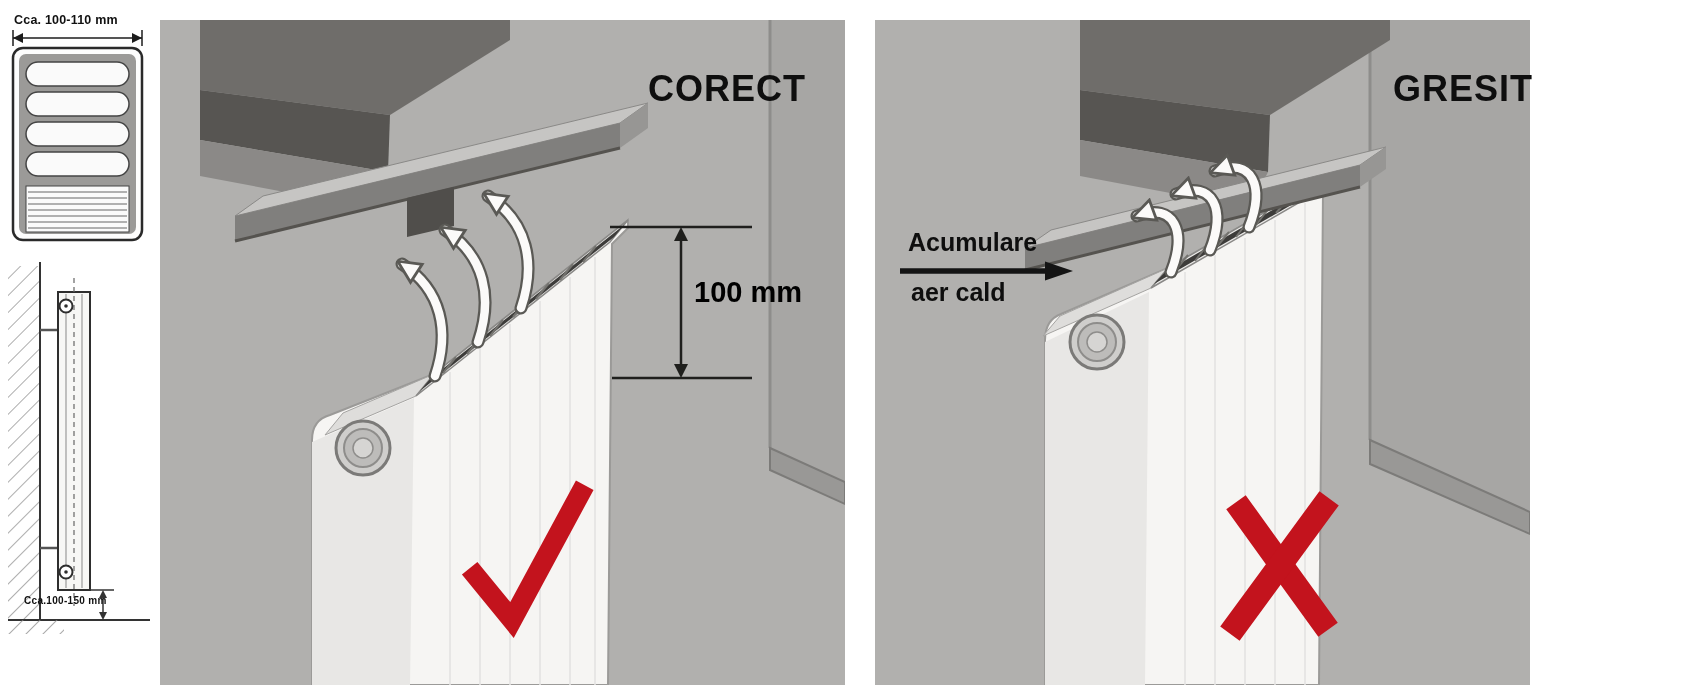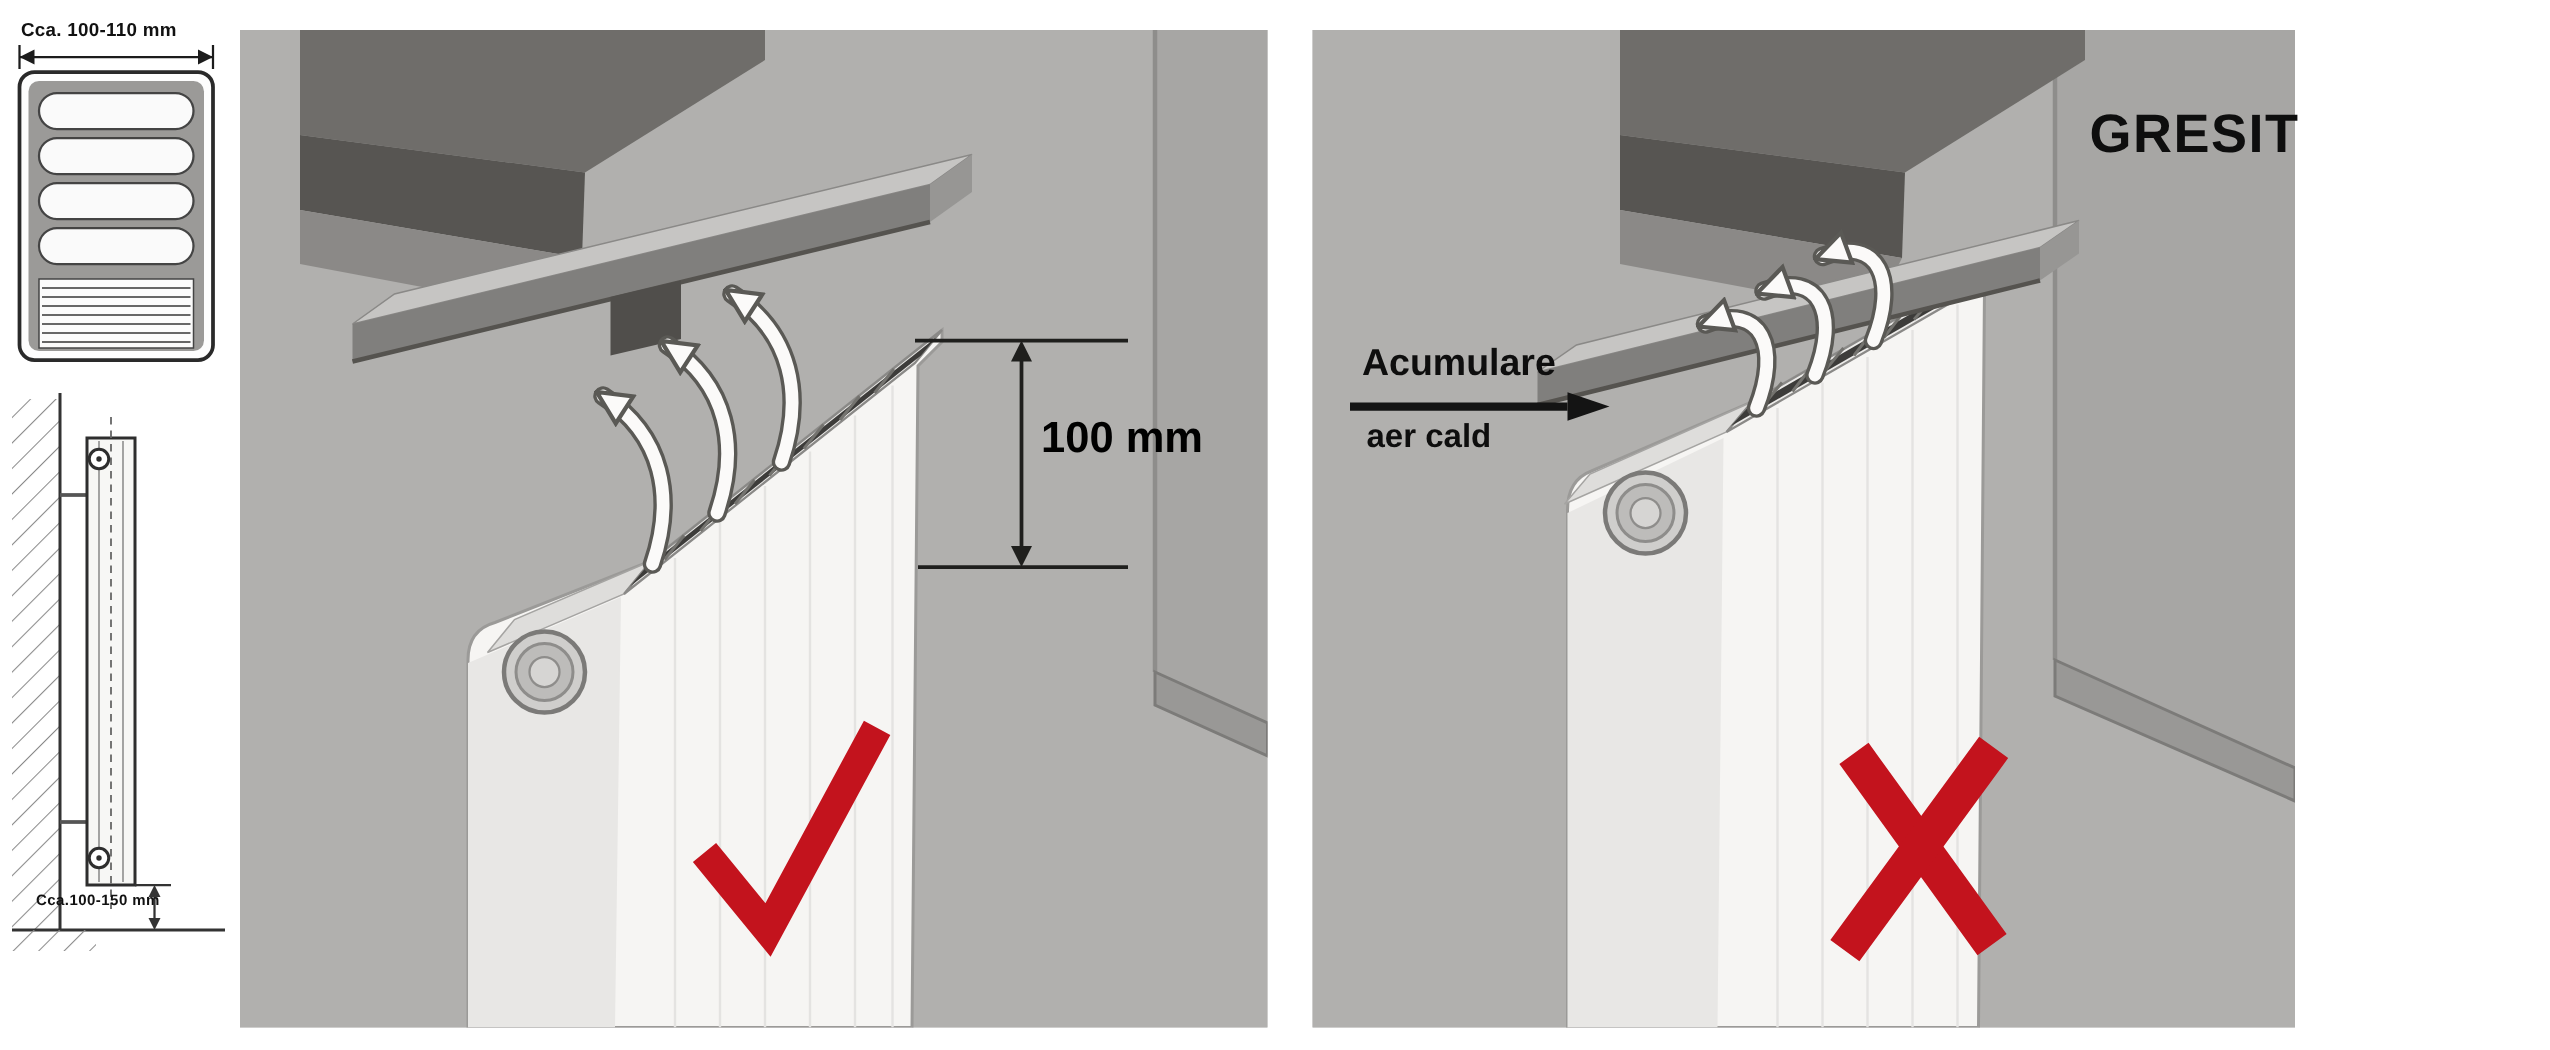--- a/index.html
+++ b/index.html
@@ -16,21 +16,21 @@
   .panel.correct { flex:0 0 685px; width:685px; }
   .panel.wrong { flex:0 0 655px; width:655px;padding-left:17px; }
   .gap { flex:0 0 30px; }
   .spacer-right { flex:1 1 auto; }
   .panel svg.scene { position:absolute; left:0; top:0; }
   .big-title { position:absolute; font-size:36px; font-weight:700; color:#0e0e0e; letter-spacing:1px; white-space:nowrap; }
   .correct .big-title { left:488px; top:48px; }
   .wrong .big-title { left:518px; top:48px; }
   .dim-100 { position:absolute; left:534px; top:256px; font-size:29px; font-weight:700; color:#000000; white-space:nowrap; }
   .note-line1 { position:absolute; left:33px; top:208px; font-size:25px; font-weight:700; color:#0e0e0e; white-space:nowrap;text-align:right; }
-  .note-line2 { position:absolute; left:36px; top:258px; font-size:22px; font-weight:700; color:#0e0e0e; white-space:nowrap; }
+  .note-line2 { position:absolute; left:36px; top:258px; font-size:25px; font-weight:700; color:#0e0e0e; white-space:nowrap; }
 </style>
 </head>
 <body>
 
 <div class="page">
 
   <aside class="sidebar">
 
     <svg class="svg-top" width="160" height="250" viewBox="0 0 160 250">
       <g>
@@ -177,20 +177,21 @@
         <line x1="450" y1="207" x2="592" y2="207"></line>
         <line x1="452" y1="358" x2="592" y2="358"></line>
         <line x1="521" y1="214" x2="521" y2="351"></line>
         <polygon points="521,207 514,221 528,221" fill="#1f1f1d" stroke="none"></polygon>
         <polygon points="521,358 514,344 528,344" fill="#1f1f1d" stroke="none"></polygon>
       </g>
 
       <path d="M316,556 L352,600 L420,474" fill="none" stroke="#c3131d" stroke-width="20" stroke-linecap="square" stroke-linejoin="miter"></path>
     </svg>
 
+    <div class="big-title">CORECT</div>
     <div class="dim-100">100 mm</div>
   </section>
 
   <div class="gap"></div>
 
   <section class="panel wrong">
     <svg class="scene" width="655" height="665" viewBox="0 0 655 665">
       <defs>
         <marker id="ah-g" viewBox="0 0 10 10" refX="7.5" refY="5" markerWidth="3" markerHeight="3" orient="auto">
           <path d="M0.8,0.8 L9.5,5 L0.8,9.2 Z" fill="#fbfaf9" stroke="#5a5955" stroke-width="1.1"></path>

